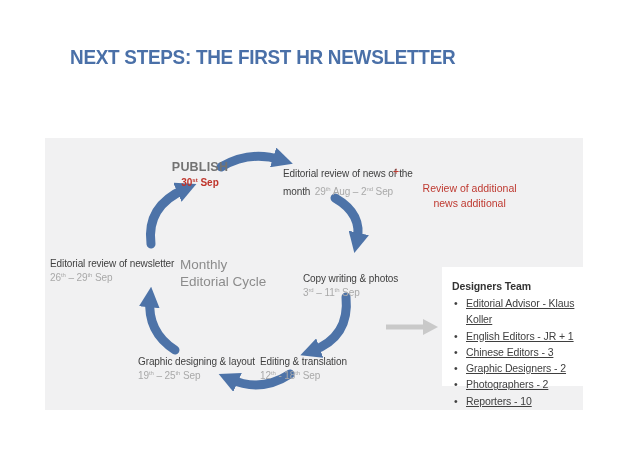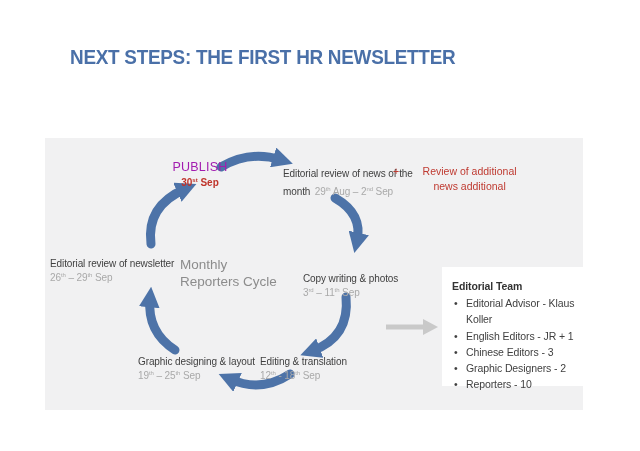--- a/index.html
+++ b/index.html
@@ -7,38 +7,38 @@
          font-family:"Liberation Sans","DejaVu Sans",sans-serif;color:#3f3f3f;}
   .title{position:absolute;left:70px;top:45px;font-size:21px;font-weight:bold;color:#4a70a8;
          letter-spacing:-0.3px;transform:scaleX(0.9);transform-origin:left top;white-space:nowrap;}
   .panel{position:absolute;left:45px;top:138px;width:548px;height:272px;background:#f1f1f2;}
   .panel .abs{position:absolute;}
   .step-label{font-size:10px;color:#3f3f3f;line-height:1.4;letter-spacing:-0.1px;}
   .step-date{font-size:10px;color:#a9a9a9;line-height:1.4;letter-spacing:-0.1px;}
   .centered{text-align:left;}
   sup{font-size:0.6em;line-height:0;}
   .publish{left:105px;top:22px;width:100px;text-align:center;}
-  .publish-label{font-size:12.5px;font-weight:normal;color:#a21caf;letter-spacing:0.2px;}
+  .publish-label{font-size:12.5px;font-weight:bold;color:#737373;letter-spacing:0.2px;}
   .publish-date{font-size:10px;font-weight:bold;color:#bf342b;margin-top:3px;}
   .review-news{left:238px;top:25px;width:140px;}
   .annotation{left:348px;top:26px;width:142px;display:flex;gap:5px;color:#bf3a31;}
   .annotation .plus{font-size:10.5px;line-height:1.4;}
-  .annotation .ann-lines{font-size:10.5px;line-height:1.4;text-align:center;flex:1;}
+  .annotation .ann-lines{font-size:10.5px;line-height:1.4;text-align:center;flex:1;margin-top:17px;}
   .center-title{left:135px;top:119px;width:135px;font-size:13.5px;font-weight:normal;
                 color:#8c8c8c;line-height:1.25;}
   .copy-writing{left:258px;top:114px;width:125px;margin-top:20px;}
   .editing{left:215px;top:217px;width:125px;}
   .graphic{left:93px;top:217px;width:135px;}
   .newsletter{left:5px;top:119px;width:140px;}
   .cycle-svg{position:absolute;left:0;top:0;width:548px;height:272px;}
   .pointer-svg{position:absolute;left:385px;top:318px;width:55px;height:18px;}
   .team-card{position:absolute;left:442px;top:267px;width:158px;height:119px;background:#ffffff;
              box-sizing:border-box;padding:13px 4px 0 10px;}
   .team-heading{font-size:10.5px;font-weight:bold;color:#333333;letter-spacing:-0.1px;}
-  .team-list{list-style:none;margin:3px 0 0 1px;padding:0;}
+  .team-list{list-style:none;margin:3px 0 0 1px;padding:0;text-decoration:underline;}
   .team-list li{position:relative;font-size:10.5px;color:#3f3f3f;line-height:1.55;
                 padding-left:13px;letter-spacing:-0.1px;}
   .team-list li::before{content:"•";position:absolute;left:1px;top:0;color:#3f3f3f;}
 </style>
 </head>
 <body>
 
 <div class="slide">
 
   <div class="title">NEXT STEPS: THE FIRST HR NEWSLETTER</div>
@@ -72,21 +72,21 @@
     <div class="abs annotation">
       <span class="plus">+</span>
       <span class="ann-lines">
         <span>Review of additional</span><br>
         <span>news additional</span>
       </span>
     </div>
 
     <div class="abs center-title centered">
       <div>Monthly</div>
-      <div>Reporters Cycle</div>
+      <div>Editorial Cycle</div>
     </div>
 
     <div class="abs copy-writing centered">
       <div class="step-label">Copy writing &amp; photos</div>
       <div class="step-date">3<sup>rd</sup> – 11<sup>th</sup> Sep</div>
     </div>
 
     <div class="abs editing centered">
       <div class="step-label">Editing &amp; translation</div>
       <div class="step-date">12<sup>th</sup> - 18<sup>th</sup> Sep</div>
@@ -103,23 +103,24 @@
     </div>
 
   </div>
 
   <svg class="pointer-svg" viewBox="0 0 55 18">
     <line x1="1" y1="9" x2="40" y2="9" stroke="#c9c9c9" stroke-width="5"></line>
     <polygon points="38,1 53,9 38,17" fill="#c9c9c9"></polygon>
   </svg>
 
   <div class="team-card">
-    <div class="team-heading">Editorial Team</div>
+    <div class="team-heading">Designers Team</div>
     <ul class="team-list">
       <li>Editorial Advisor - Klaus Koller</li>
       <li>English Editors  - JR + 1</li>
       <li>Chinese Editors - 3</li>
       <li>Graphic Designers - 2</li>
+      <li>Photographers - 2</li>
       <li>Reporters - 10</li>
     </ul>
   </div>
 
 </div>
 
 </body></html>

